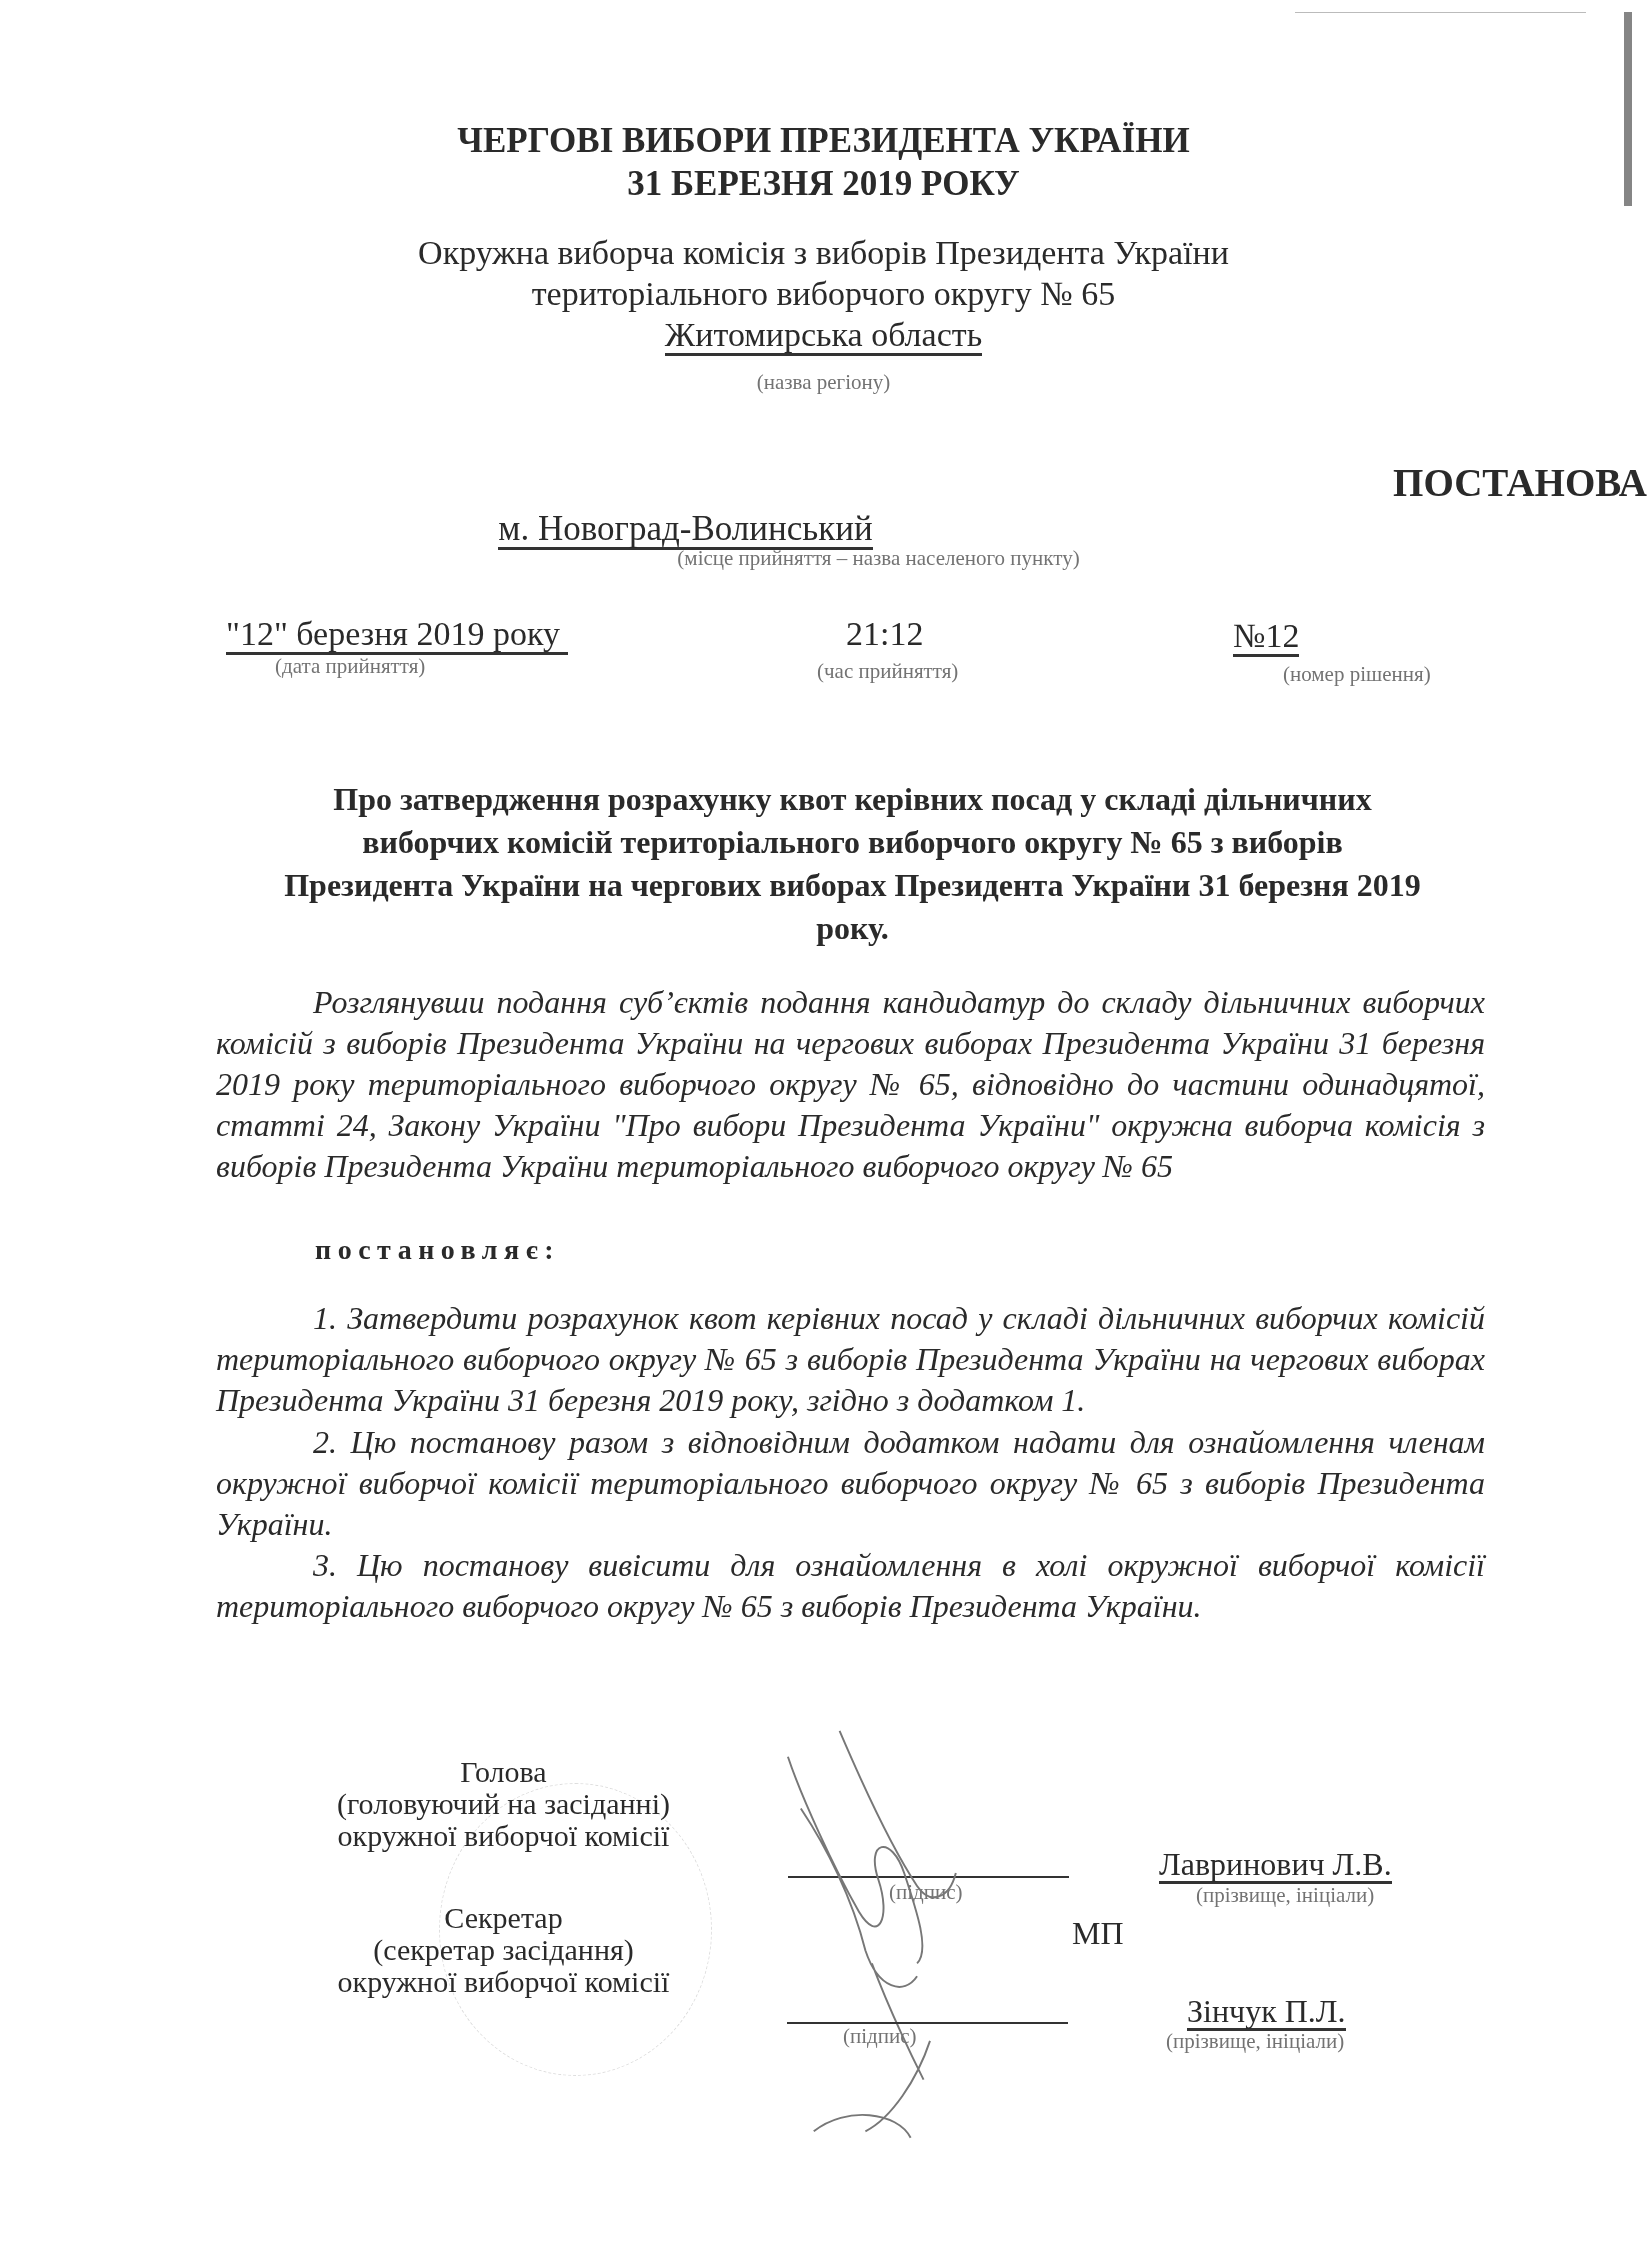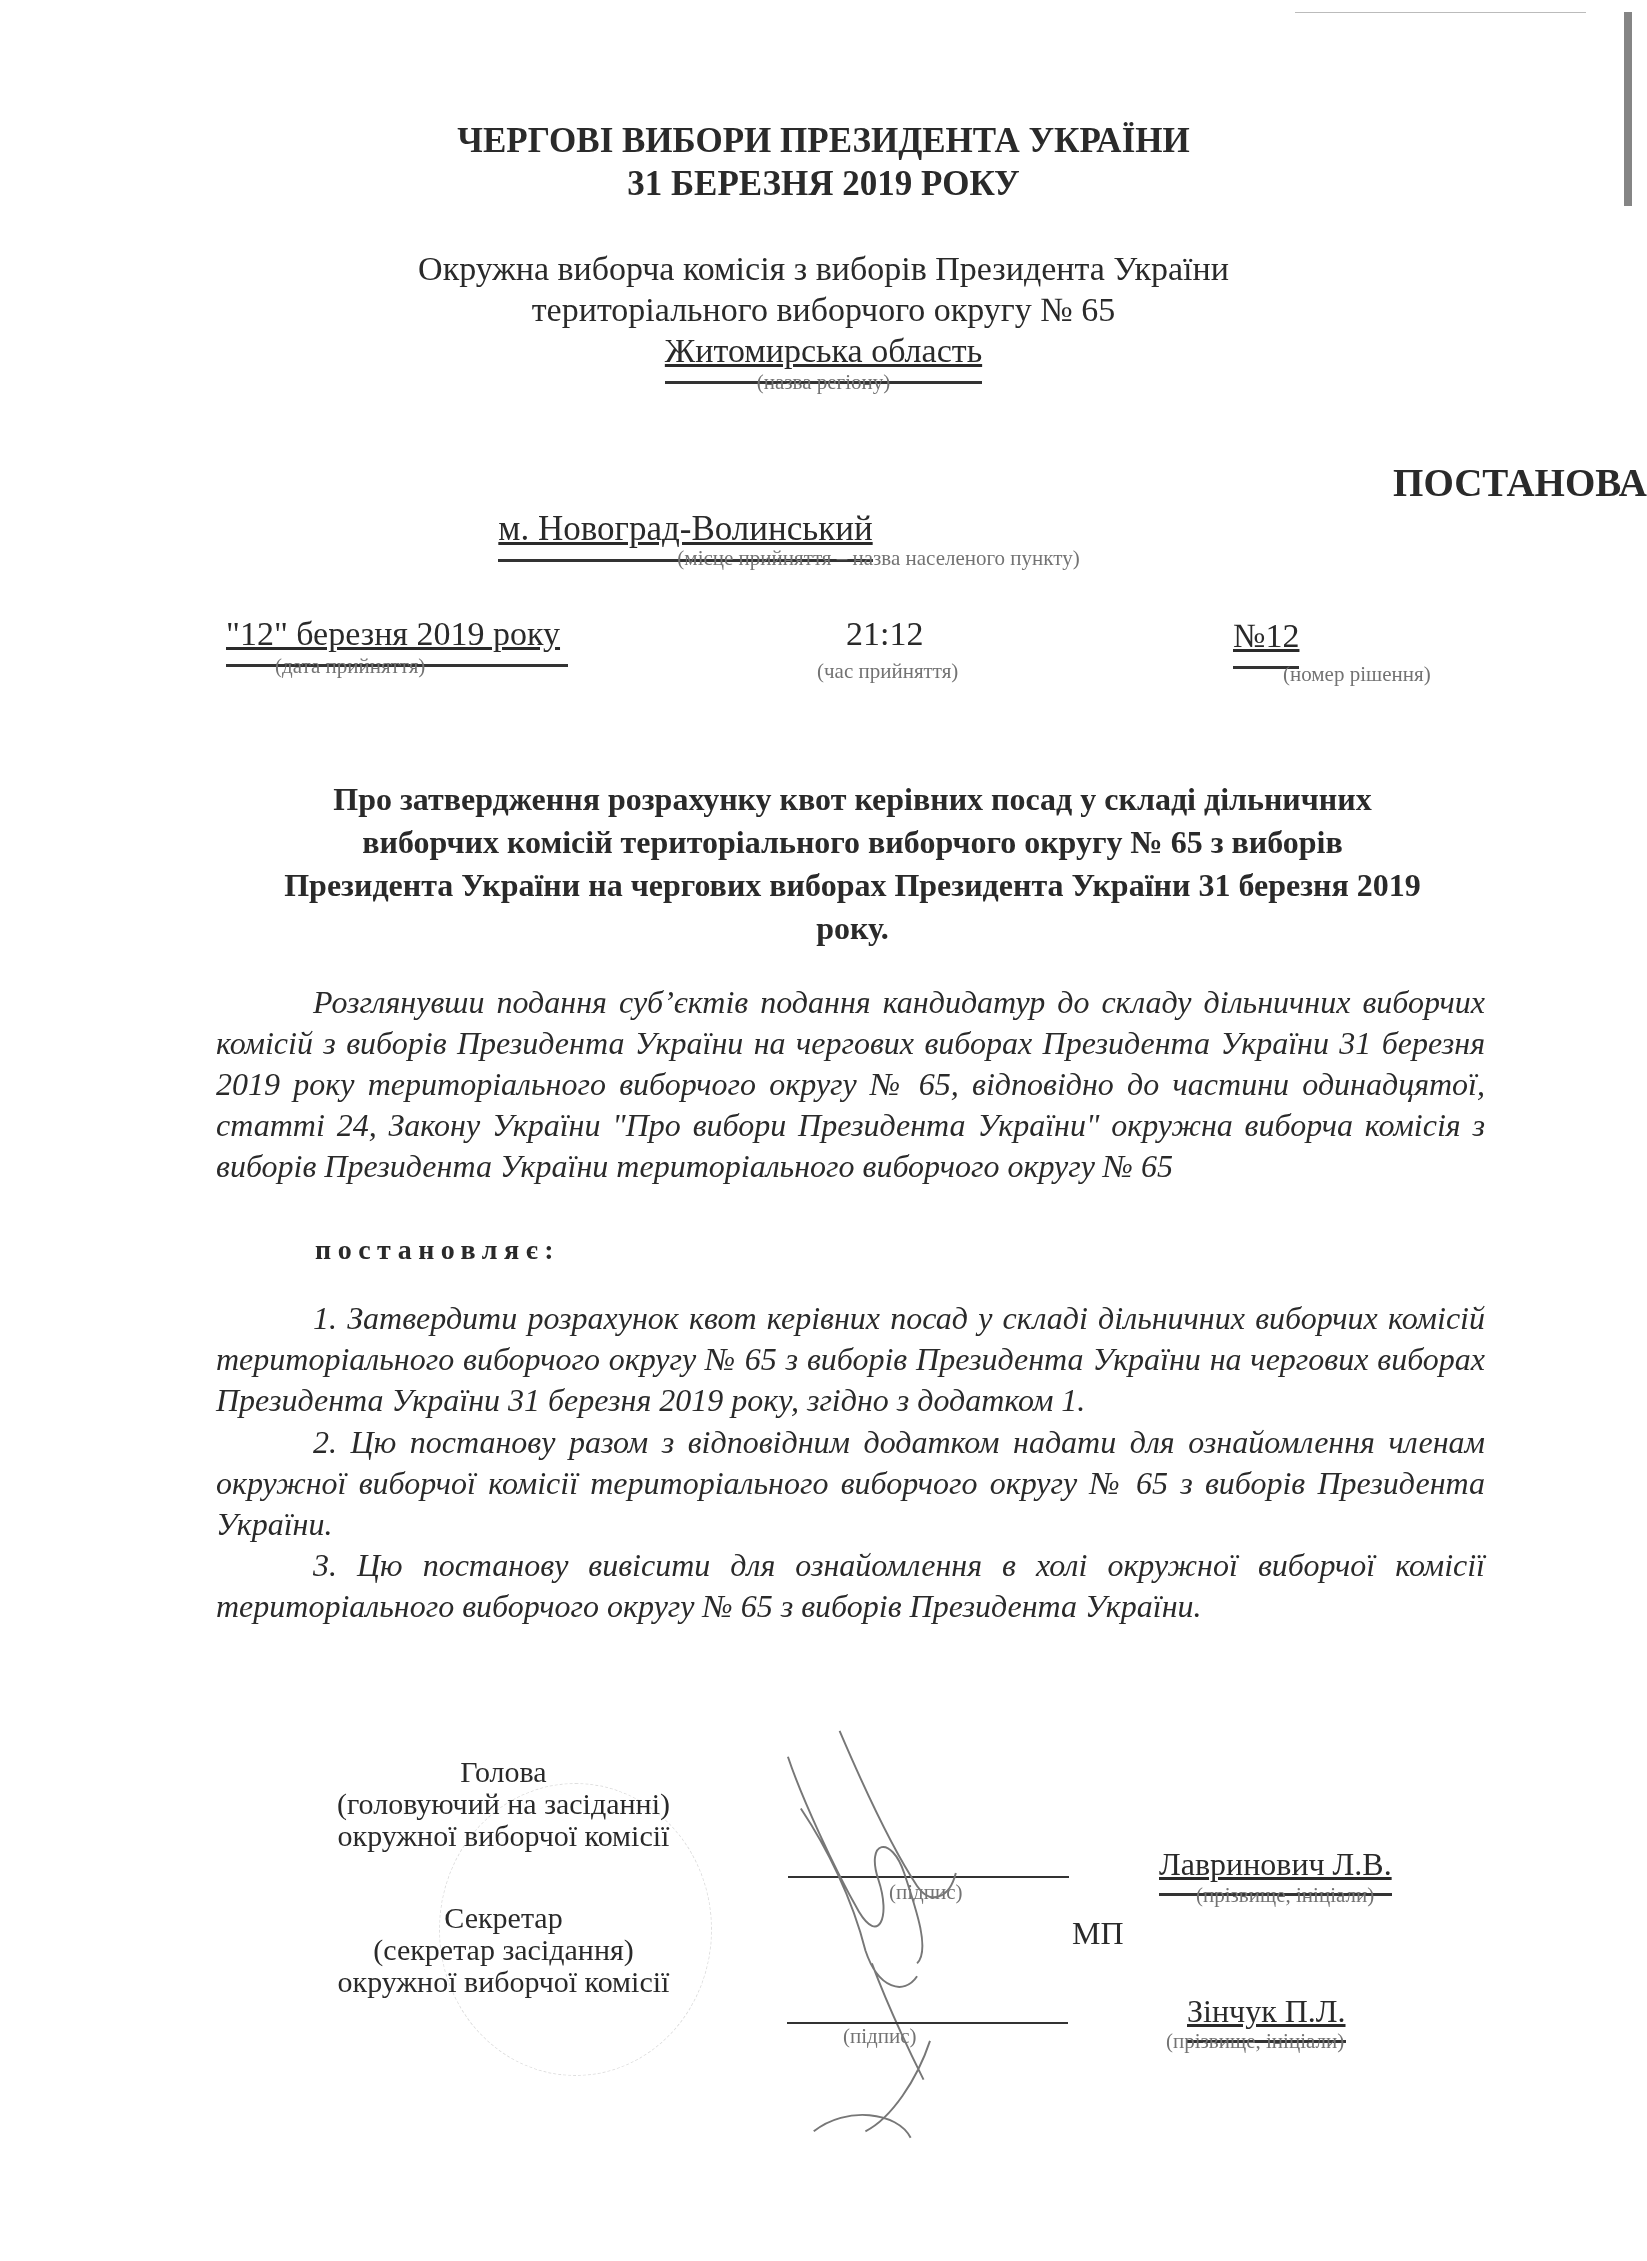--- a/index.html
+++ b/index.html
@@ -1,21 +1,21 @@
 <!DOCTYPE html>
 <html style="font-size:10.3px"><head>
 <meta charset="utf-8">
 <style>
   html, body { margin: 0; padding: 0; background: #ffffff; }
   body { width: 1647px; height: 2261px; position: relative; overflow: hidden;
          font-family: "Liberation Serif", serif; color: #2a2a2a; }
   .abs { position: absolute; }
   .center { text-align: center; }
   .bold { font-weight: bold; }
-  .u { border-bottom: 3.2px solid #333; display: inline-block; line-height: 1.0; padding-bottom: 13px; text-decoration: underline; }
+  .u { border-bottom: 3.2px solid #333; display: inline-block; line-height: 1.0; padding-bottom: 1px; }
   .small { font-size: 21px; color: #737373; }
   .scan-top-line { position: absolute; left: 1295px; top: 11.6px; width: 291px; height: 1.3px; background: #bbb; }
   .scan-right-edge { position: absolute; left: 1624px; top: 11.6px; width: 7.8px; height: 194px; background: #666; opacity: 0.8; }
   .title { font-size: 35px; line-height: 43px; }
   .subtitle { font-size: 34px; line-height: 41px; }
   .doc-type { font-size: 39px; text-align: right; }
   .heading { font-size: 32px; line-height: 43px; font-weight: bold; }
   .body-text { font-size: 32px; line-height: 41px; text-align: justify; text-align-last: left; }
   .indent { text-indent: 97px; font-style: italic; }
   .sig-label { font-size: 30px; line-height: 32px; text-align: center; }
@@ -27,21 +27,21 @@
 <body>
 
 <div class="scan-top-line"></div>
 <div class="scan-right-edge"></div>
 
 <div class="abs center title bold" style="left:0; width:1647px; top:119px;">
   <div>ЧЕРГОВІ ВИБОРИ ПРЕЗИДЕНТА УКРАЇНИ</div>
   <div>31 БЕРЕЗНЯ 2019 РОКУ</div>
 </div>
 
-<div class="abs center subtitle" style="left:0; width:1647px; top:248px;">
+<div class="abs center subtitle" style="left:0; width:1647px; top:232px;">
   <div>Окружна виборча комісія з виборів Президента України</div>
   <div>територіального виборчого округу № 65</div>
   <div><span class="u">Житомирська область</span></div>
 </div>
 <div class="abs center small" style="left:0; width:1647px; top:370px;">(назва регіону)</div>
 
 <div class="abs center doc-type bold" style="left:0; width:1647px; top:460px;">ПОСТАНОВА</div>
 <div class="abs center" style="left:0; width:1371px; top:509px; font-size:35px;">
   <span class="u">м. Новоград-Волинський</span>
 </div>

